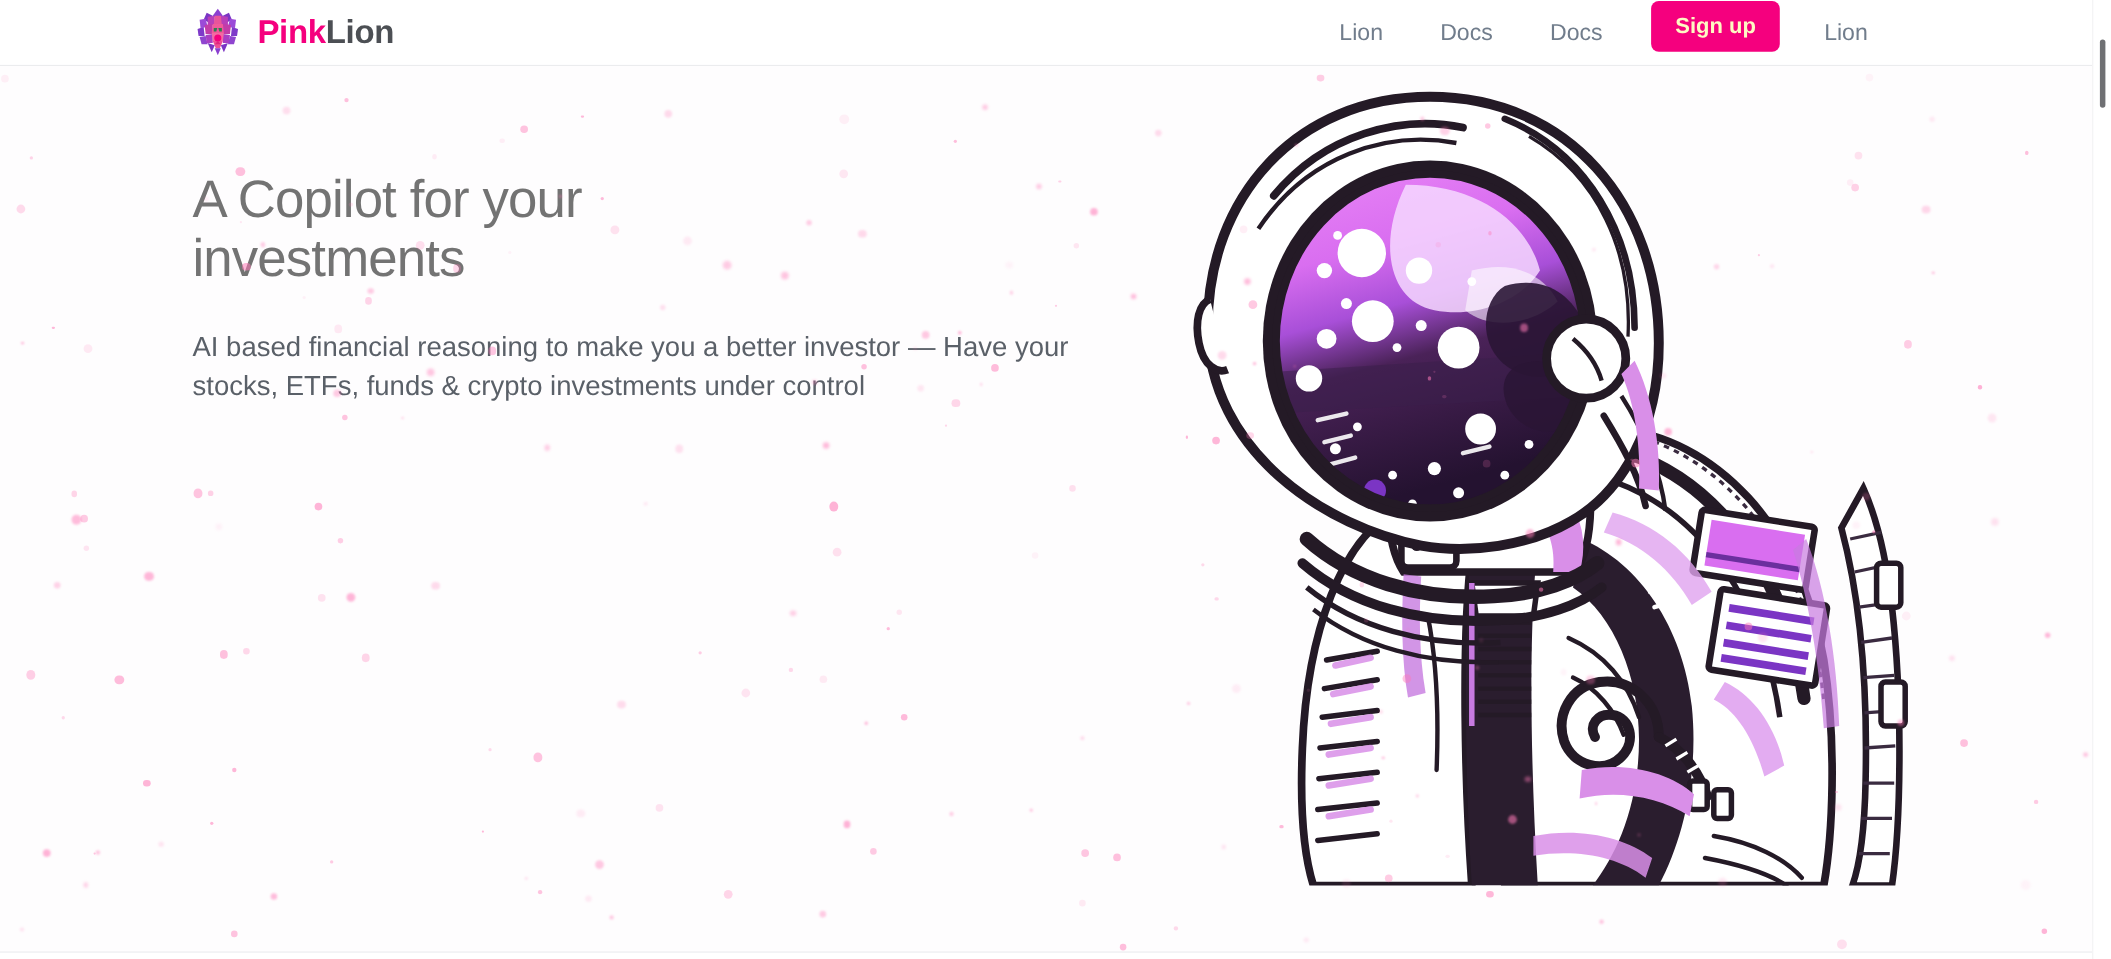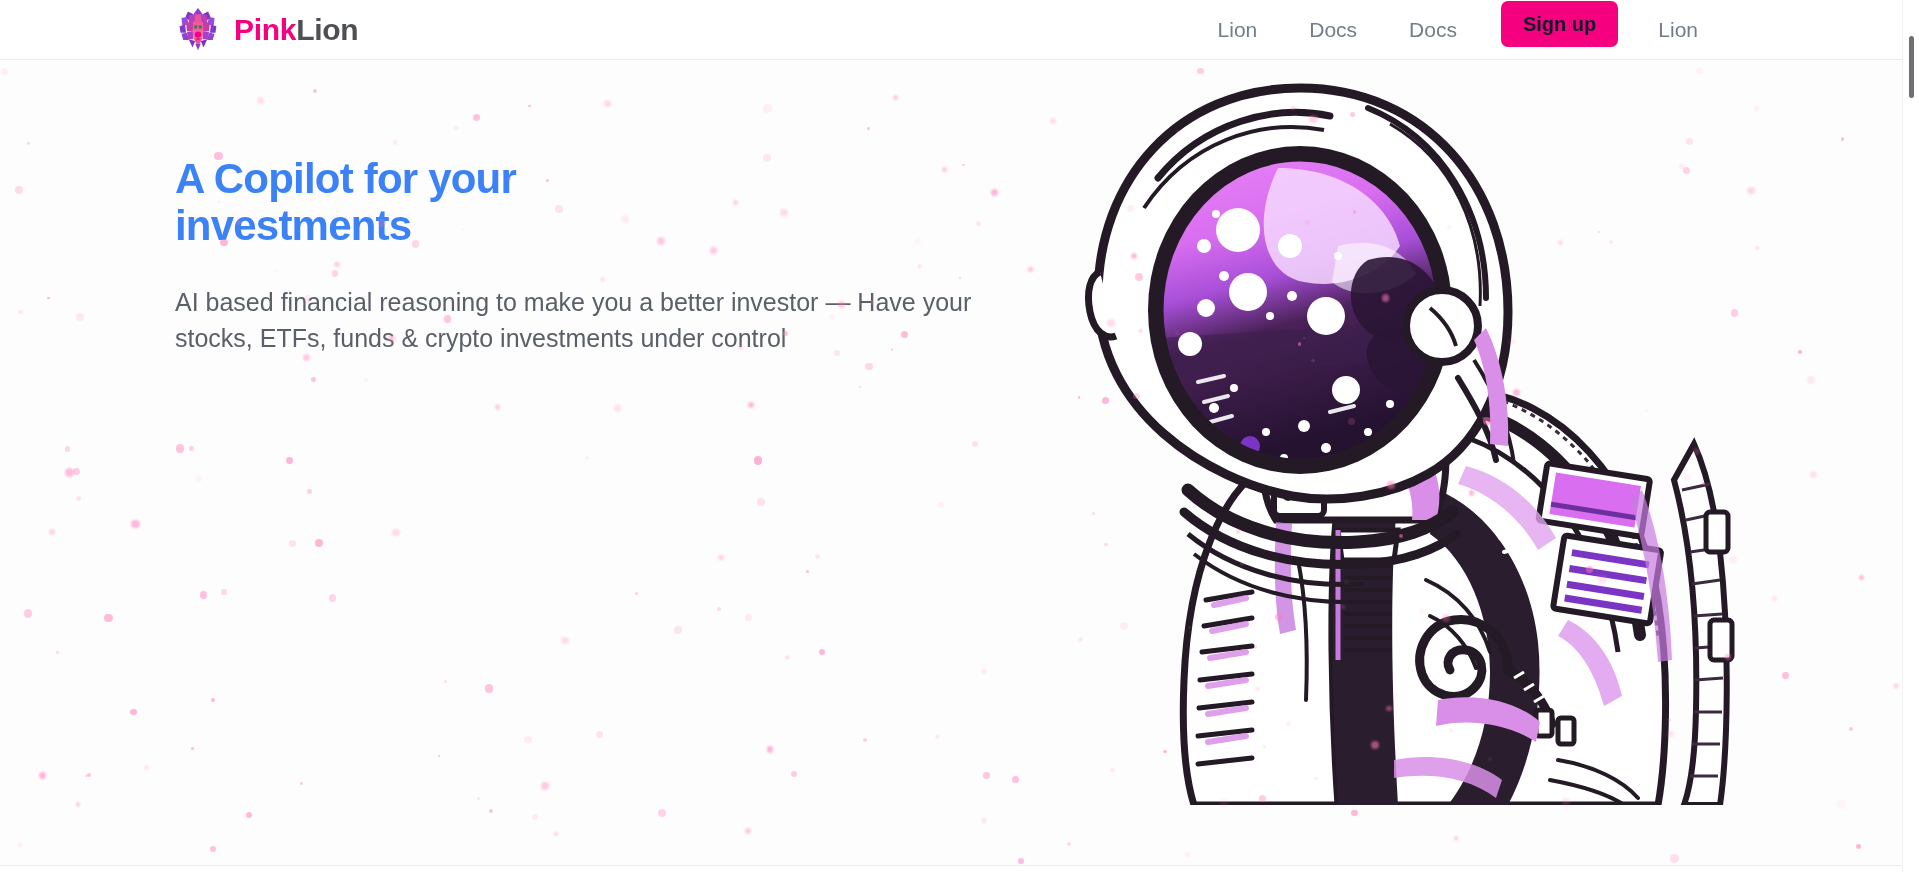--- a/index.html
+++ b/index.html
@@ -30,43 +30,43 @@
   .brand-text { font-size: 30px; font-weight: 700; letter-spacing: -0.3px; white-space: nowrap; }
   .brand-text .pink { color: #f5007e; }
   .brand-text .lion { color: #4c4f54; }
 
   .nav { position: absolute; right: 184px; top: 0; height: 60px; display: flex; align-items: center; gap: 0; }
   .nav-link {
     color: #717d8c; font-size: 21px; text-decoration: none;
     padding: 0 26px; line-height: 60px; white-space: nowrap;
   }
   .btn-signup {
-    background: #f5007e; color: #0f172a; border: none;
+    background: #f5007e; color: #fef9c3; border: none;
     font-family: inherit; font-size: 20px; font-weight: 700;
     padding: 12px 22px; border-radius: 7px; margin: 0 14px 12px 18px;
     cursor: pointer; white-space: nowrap; line-height: 1.1;
   }
 
   
   .scrollbar-track {
     position: absolute; top: 0; right: 0; width: 17px; height: 872px;
     background: #ffffff; border-left: 1px solid #f2f2f3; z-index: 40;
   }
   .scrollbar-thumb {
     position: absolute; top: 36px; right: 5px;
     width: 5px; height: 62px; background: #6f7073; border-radius: 3px; z-index: 41;
   }
 
   
   .hero { position: absolute; top: 60px; left: 0; width: 1908px; height: 745px; }
 
   .hero-copy { position: absolute; left: 175px; top: 95px; width: 830px; }
   .hero-title {
-    font-size: 42px; line-height: 1.12; font-weight: 700;
-    color: #3b82f6; letter-spacing: -0.8px; max-width: 560px;
+    font-size: 48px; line-height: 1.12; font-weight: 400;
+    color: #737373; letter-spacing: -0.8px; max-width: 560px;
   }
   .hero-sub {
     margin-top: 36px; font-size: 25px; line-height: 1.42;
     color: #5a6068; font-weight: 400; max-width: 800px;
   }
   .btn-cta {
     display: inline-block; margin-top: 57px;
     background: #f5007e; color: #ffffff; border: none;
     font-family: inherit; font-size: 22px; font-weight: 700;
     padding: 15px 26px; border-radius: 7px; cursor: pointer;

